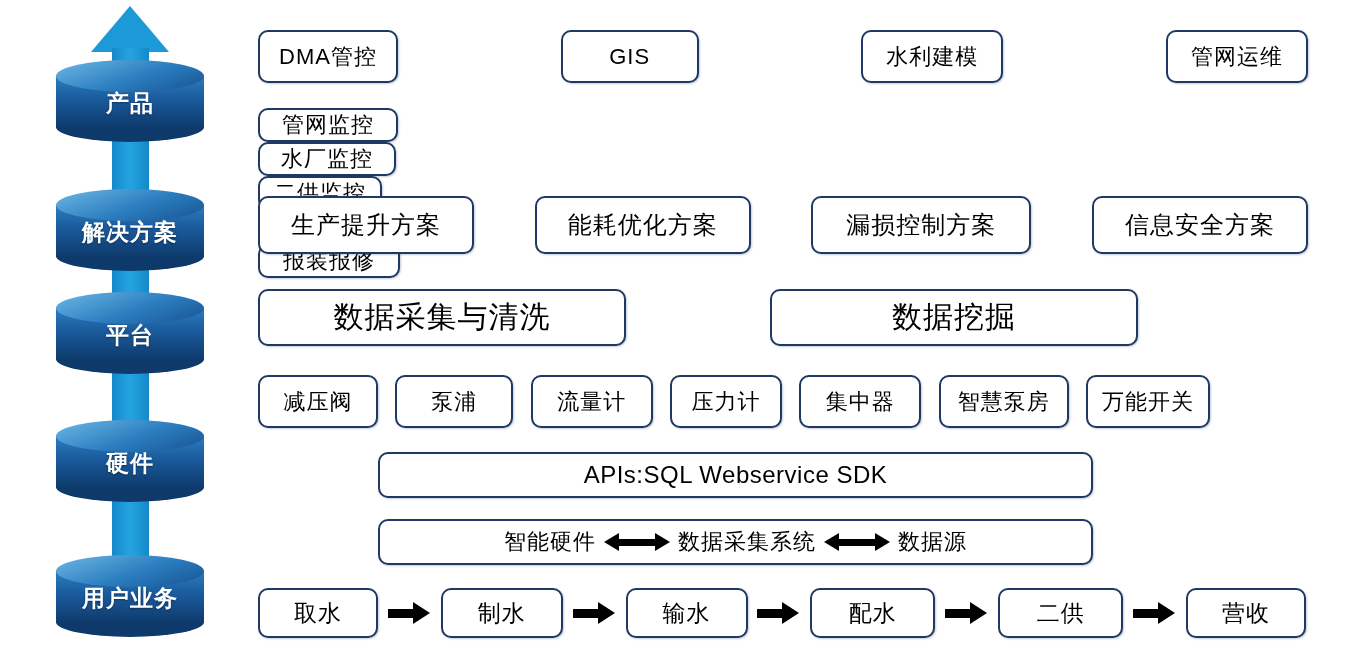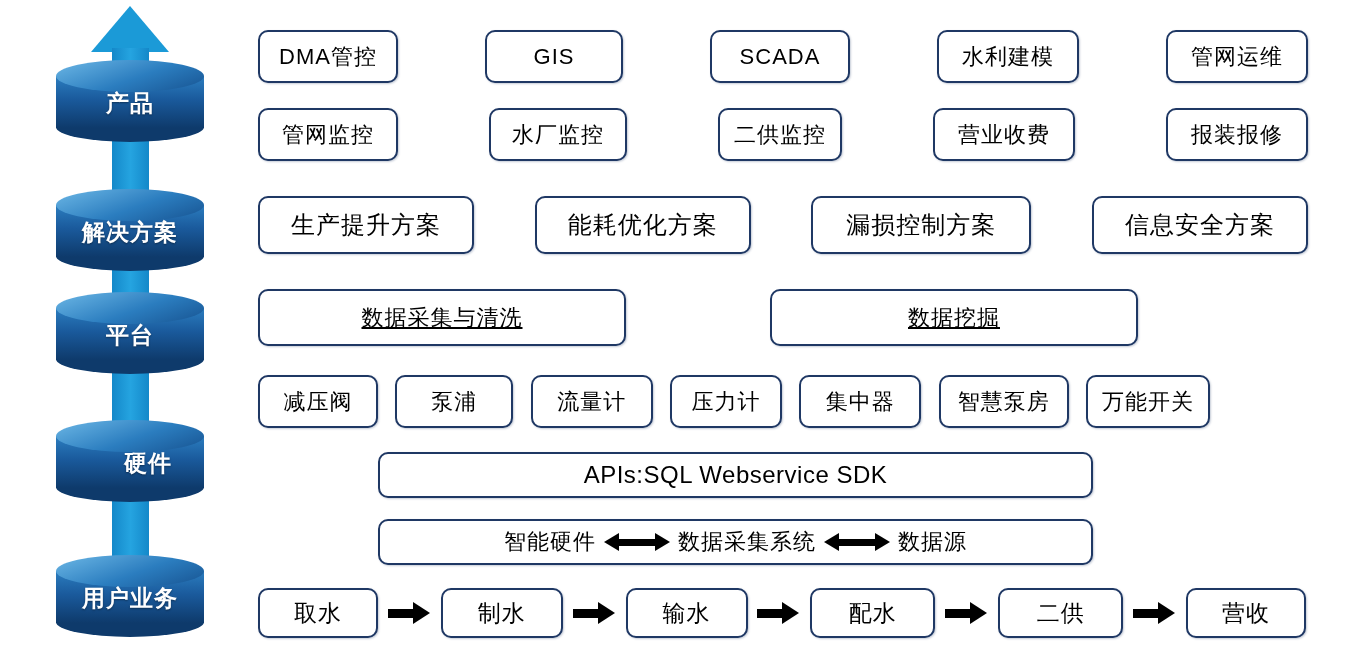--- a/index.html
+++ b/index.html
@@ -33,42 +33,42 @@
     background:linear-gradient(160deg,#6db8e6 0%, #2b7dbf 55%, #175391 100%);
   }
   .cyl-label {
     position:absolute; left:0; top:28px; width:100%; text-align:center;
     color:#ffffff; font-weight:bold; font-size:23px; z-index:2;
     text-shadow:0 1px 2px rgba(0,0,0,.4); letter-spacing:1px;
   }
   #cyl-products { top:60px; }
   #cyl-solutions { top:189px; }
   #cyl-platform { top:292px; }
-  #cyl-hardware { top:420px;padding-left:36px; }
+  #cyl-hardware { top:420px; }
   #cyl-business { top:555px; }
 
   
   .row { position:absolute; display:flex; justify-content:space-between; }
   .box {
     background:#ffffff; border:2.5px solid #1f3864; border-radius:10px;
     display:flex; align-items:center; justify-content:center;
     font-size:22px; color:#000000; box-sizing:border-box; letter-spacing:1px;
     box-shadow:1px 1px 2px rgba(31,56,100,.25);
   }
   #row-p1  { left:258px; top:30px;  width:1050px; height:53px; }
-  #row-p2  { left:258px; top:108px; width:1050px; height:53px; }
+  #row-p2  { left:258px; top:108px; width:1050px; height:53px;flex-direction:column; }
   #row-sol { left:258px; top:196px; width:1050px; height:58px; }
   #row-plat{ left:258px; top:289px; width:880px;  height:57px; }
   #row-dev { left:258px; top:375px; width:952px; height:53px; }
   #row-api { left:378px; top:452px; width:715px;  height:46px; }
   #row-flow{ left:378px; top:519px; width:715px;  height:46px;justify-content:flex-end; }
   #row-biz { left:258px; top:588px; width:1048px; height:50px; }
 
   #row-sol .box { font-size:24px; }
-  #row-plat .box { font-size:22px;text-decoration:underline; }
+  #row-plat .box { font-size:30px; }
   #row-api .box { width:100%; font-size:24px; letter-spacing:0.5px; }
   #row-flow .box { width:100%; font-size:22px; }
   #row-biz .box { font-size:23px;text-align:right; }
 
   
   .sarrow {
     position:relative; width:26px; height:9px; background:#000;
     align-self:center; margin-right:17px; flex:0 0 auto;
   }
   .sarrow::after {
@@ -130,21 +130,20 @@
     <div class="cyl-bottom"></div>
     <div class="cyl-body"></div>
     <div class="cyl-top"></div>
     <div class="cyl-label">用户业务</div>
   </div>
 </div>
 
 <div class="row" id="row-p1">
   <div class="box" style="width:140px">DMA管控</div>
   <div class="box" style="width:138px">GIS</div>
-  <div class="box" style="width:140px">SCADA</div>
   <div class="box" style="width:142px">水利建模</div>
   <div class="box" style="width:142px">管网运维</div>
 </div>
 
 <div class="row" id="row-p2">
   <div class="box" style="width:140px">管网监控</div>
   <div class="box" style="width:138px">水厂监控</div>
   <div class="box" style="width:124px">二供监控</div>
   <div class="box" style="width:142px">营业收费</div>
   <div class="box" style="width:142px">报装报修</div>

